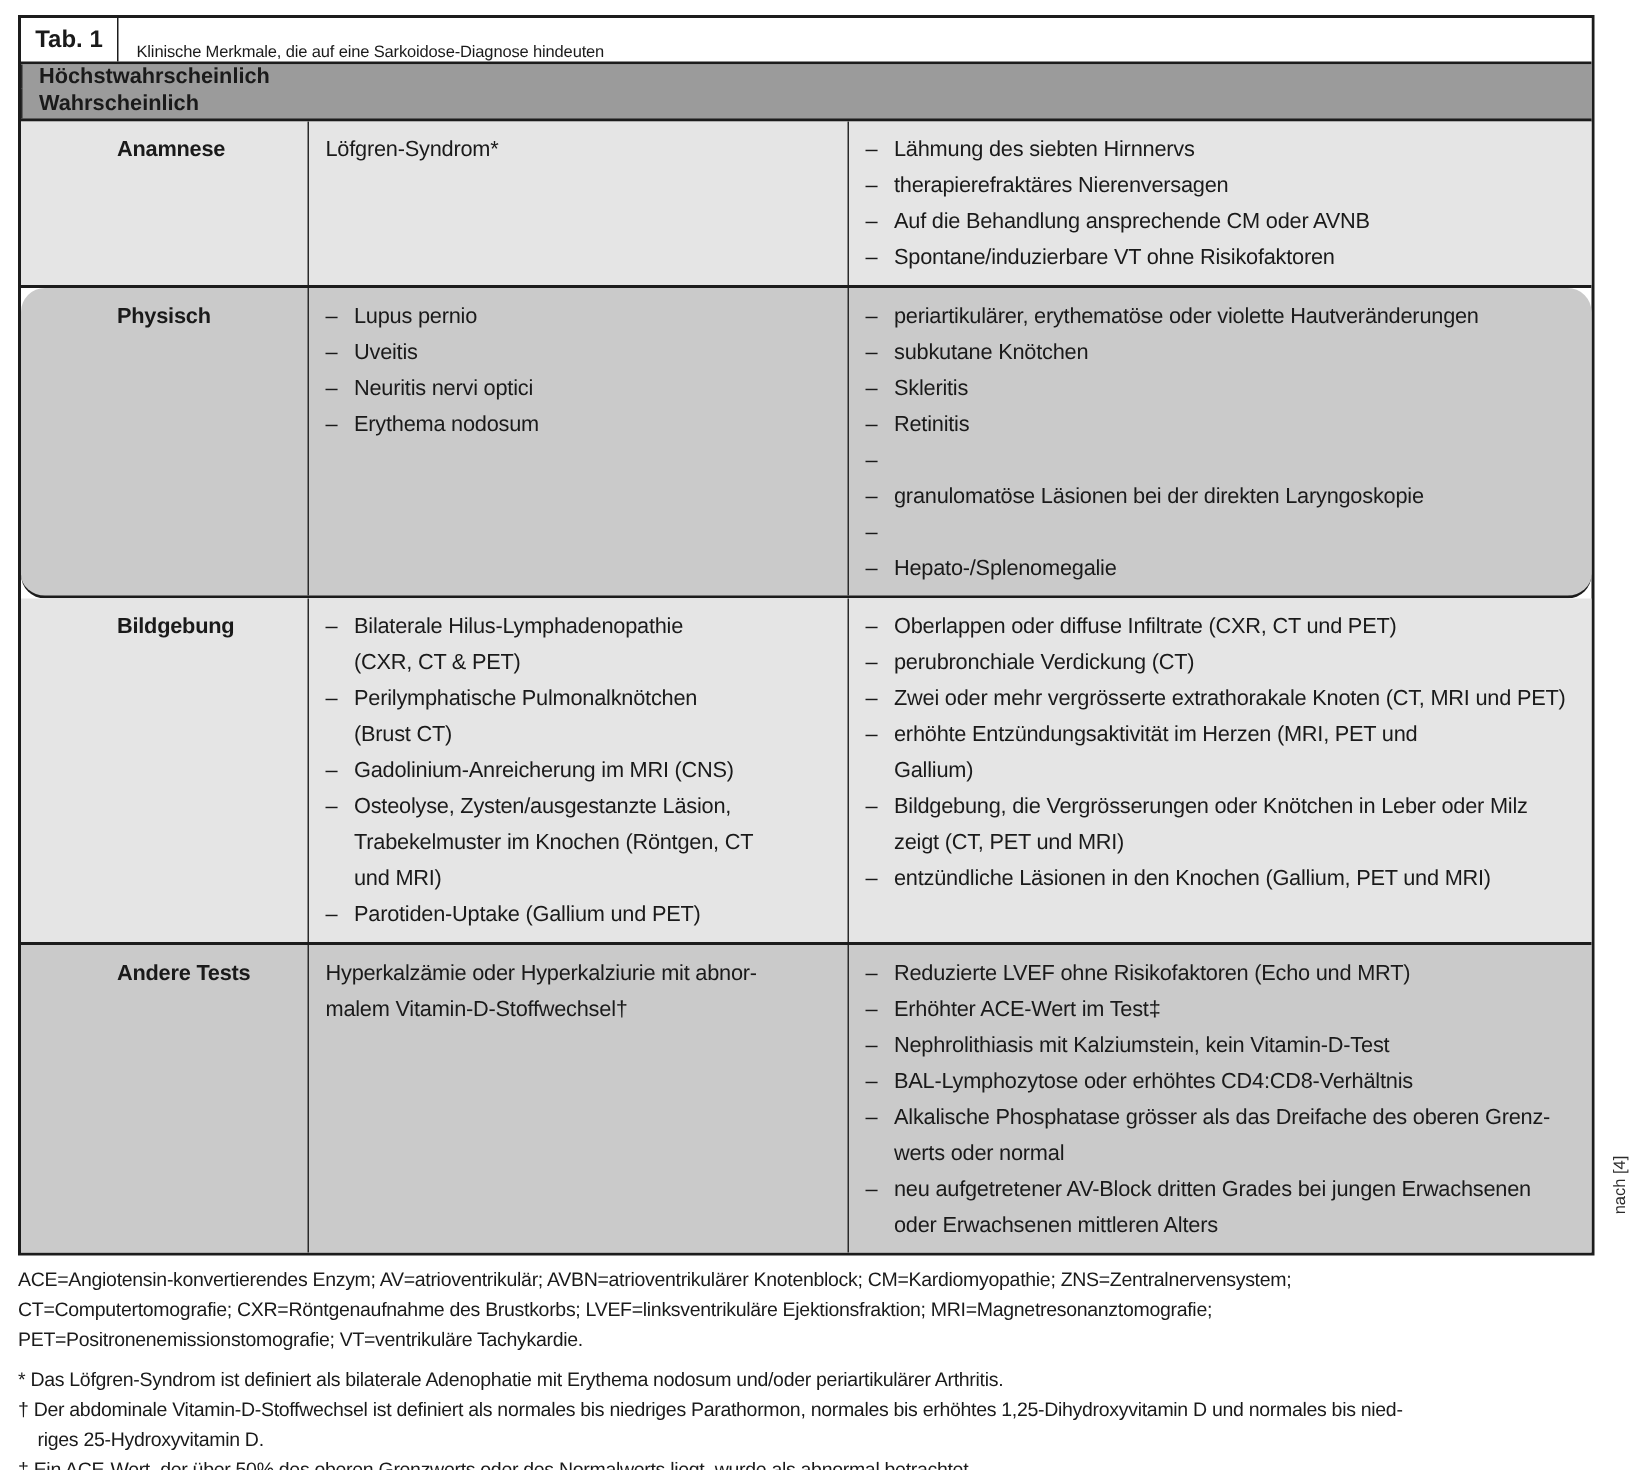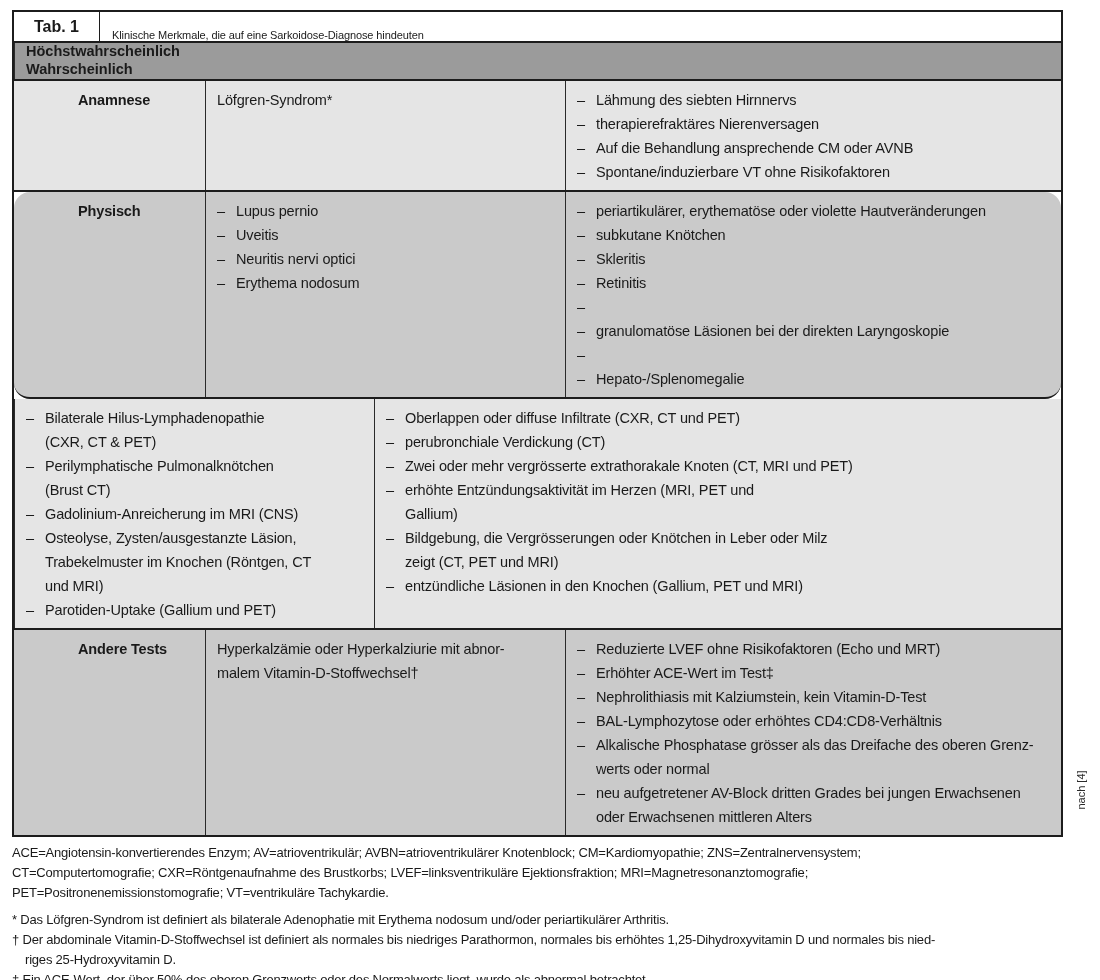--- a/index.html
+++ b/index.html
@@ -14,21 +14,21 @@
   body{
     font-family:"Liberation Sans","DejaVu Sans",sans-serif;
     color:var(--text);
     width:1100px;height:980px;overflow:hidden;position:relative;
   }
   .page{position:absolute;left:12px;top:10px;width:1051px;}
 
   
   .tab{border:2px solid var(--border);width:100%;}
   .title-row{display:flex;align-items:stretch;background:#fff;height:31px;border-bottom:2px solid var(--border);}
-  .tag-cell{width:86px;flex:none;display:flex;align-items:center;justify-content:center;
+  .tag-cell{width:65px;flex:none;display:flex;align-items:center;justify-content:center;
     font-weight:bold;font-size:16px;border-right:1.5px solid var(--border);}
   .title-cell{flex:1;display:flex;align-items:center;padding-left:12px;font-size:11px;letter-spacing:-0.1px;margin-top:17px;}
 
   .header-row{display:flex;background:var(--header-bg);height:38px;border-bottom:2px solid var(--border);flex-direction:column;}
   .hc{display:flex;align-items:center;font-weight:bold;font-size:14.5px;padding-left:11px;}
   .c1{width:151px;flex:none;}
   .c2{width:360px;flex:none;border-left:1.5px solid #2a2a2a;}
   .c3{flex:1;border-left:1.5px solid #2a2a2a;}
 
   .body-row{display:flex;border-bottom:2px solid var(--border);}
@@ -147,20 +147,21 @@
             <div class="item">
               <span class="dash">–</span>
             </div>
             <div class="item">
               <span class="dash">–</span>
               <span class="item-text">Hepato-/Splenomegalie</span>
             </div>
           </div>
         </div>
         <div class="body-row light row-bildgebung">
+          <div class="cell label-cell c1">Bildgebung</div>
           <div class="cell c2">
             <div class="item">
               <span class="dash">–</span>
               <span class="item-text">Bilaterale Hilus-Lymphadenopathie
 (CXR, CT &amp; PET)</span>
             </div>
             <div class="item">
               <span class="dash">–</span>
               <span class="item-text">Perilymphatische Pulmonalknötchen
 (Brust CT)</span>

